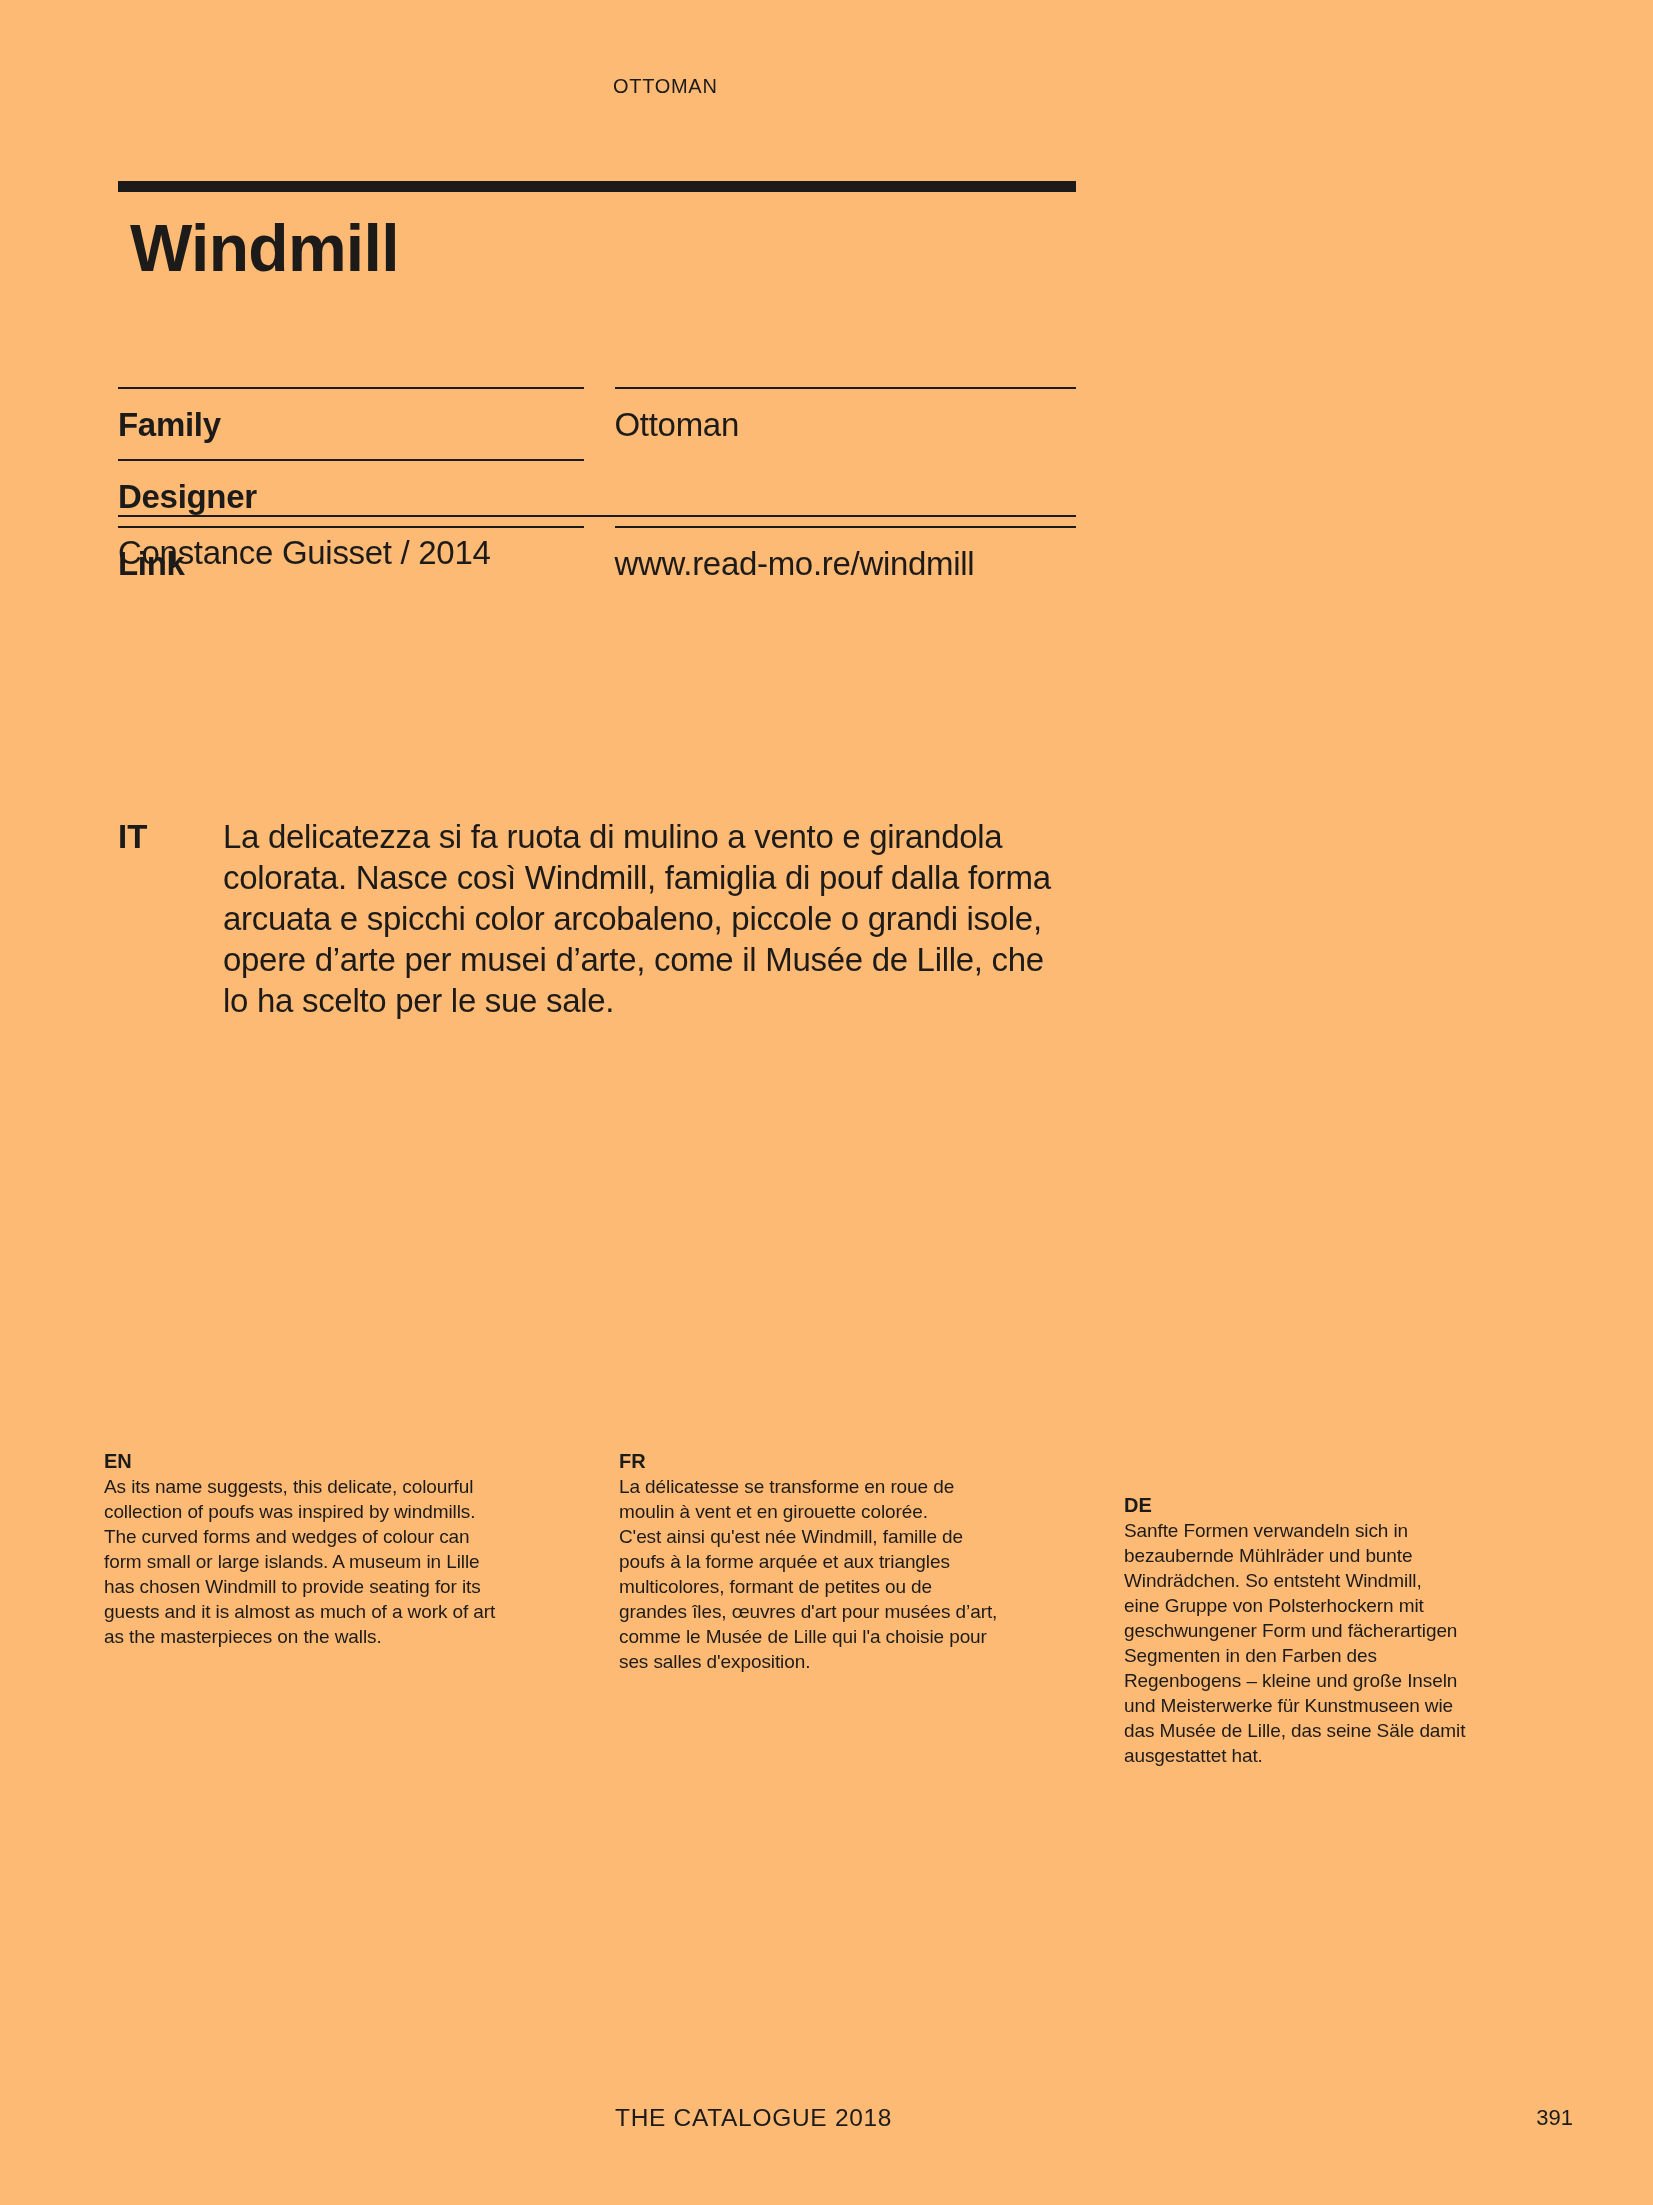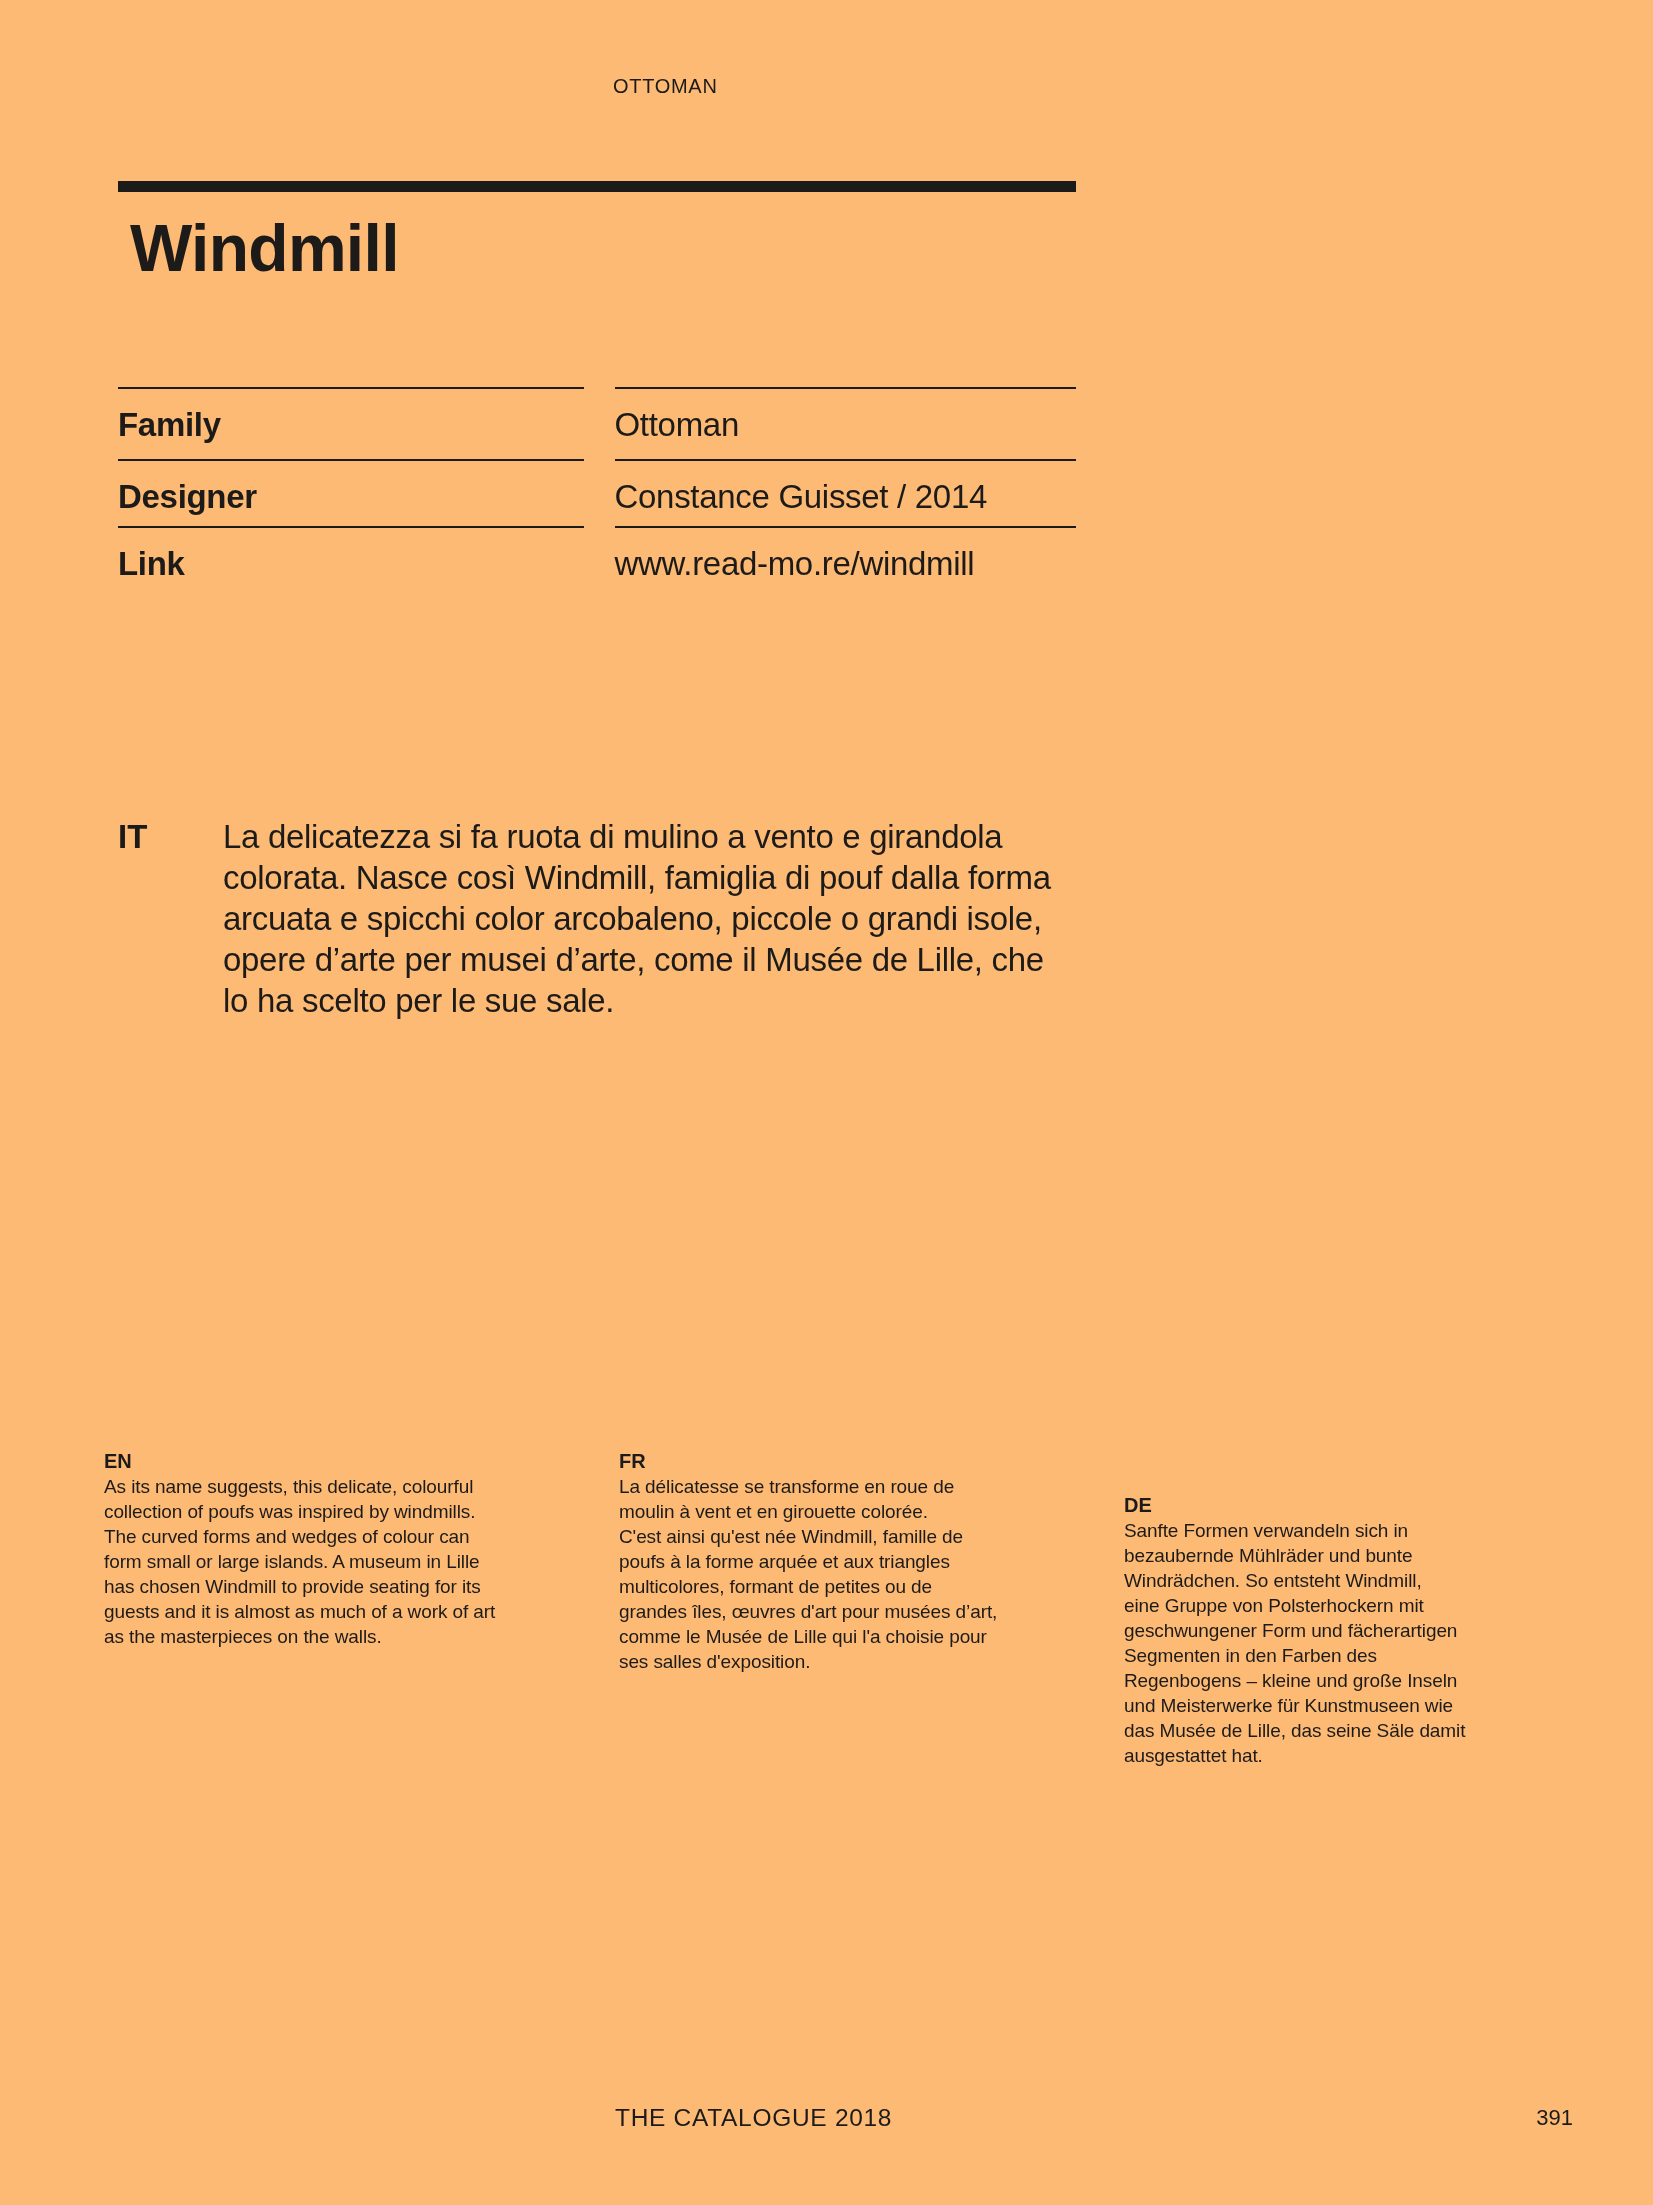--- a/index.html
+++ b/index.html
@@ -45,21 +45,21 @@
   }
 
   
   .detail-row {
     position: absolute;
     left: 118px;
     width: 958px;
     display: flex;
   }
   .detail-row.r1 { top: 387px; }
-  .detail-row.r2 { top: 459px; }
+  .detail-row.r2 { top: 459px; flex-direction: column; }
   .detail-row.r3 { top: 526px; }
   .detail-cell {
     border-top: 2.6px solid #1d1b19;
     padding-top: 17px;
     font-size: 33px;
     line-height: 37px;
     letter-spacing: -0.3px;
   }
   .detail-label {
     width: 466px;

